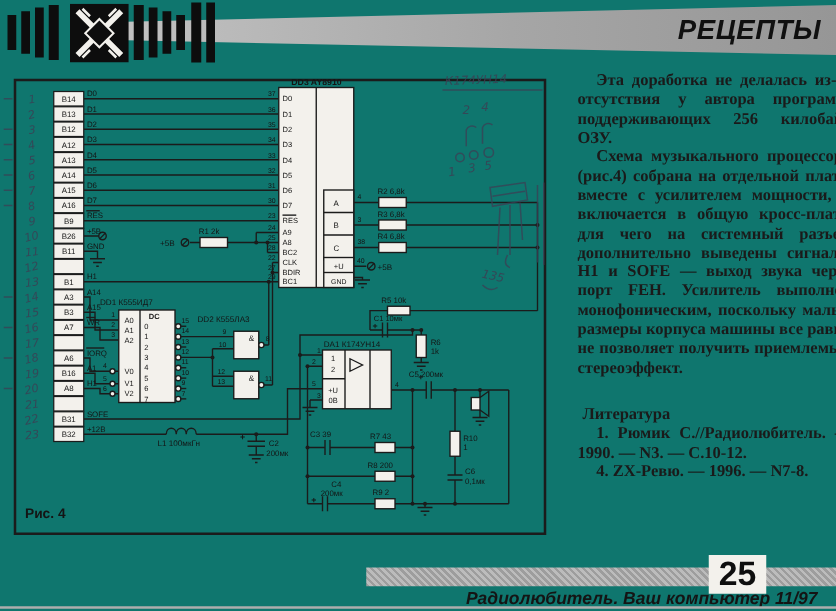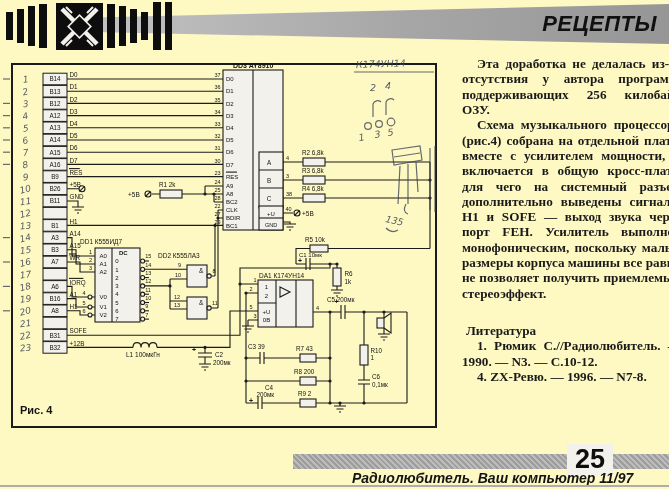--- a/index.html
+++ b/index.html
@@ -1,16 +1,16 @@
 <!DOCTYPE html>
 <html><head>
 <meta charset="utf-8">
 <style>
   html,body{margin:0;padding:0;background:#888;}
-  .page{position:relative;width:669px;height:489px;background:#fef9c3;overflow:hidden;
+  .page{position:relative;width:669px;height:489px;background:#0f766e;overflow:hidden;
         font-family:"Liberation Sans",sans-serif;}
   
   .hdr{position:absolute;left:0;top:0;width:669px;height:56px;}
   .band{position:absolute;left:92px;top:4px;width:577px;height:40px;
         background:linear-gradient(90deg,#c2c2c2,#a6a6a6 55%,#969696);
         clip-path:polygon(0 34%,100% 0,100% 100%,0 70%);}
   .band-title{position:absolute;right:12px;top:7px;font-style:italic;font-weight:900;
         font-size:22px;letter-spacing:.5px;color:#101010;}
   .bar{position:absolute;top:6px;background:#0d0d0d;}
   .emblem{position:absolute;left:56px;top:3px;}
@@ -33,21 +33,21 @@
   .cap{font:700 11px "Liberation Sans",sans-serif;fill:#141414;}
   .plus{font:700 7px "Liberation Sans",sans-serif;fill:#141414;}
   .pen{stroke:#3b4054;stroke-width:1.2;fill:none;opacity:.78;}
   .hnum{font:italic 9px "DejaVu Sans",sans-serif;fill:#3b4054;opacity:.85;}
   .hbig{font:italic 9.5px "DejaVu Sans",sans-serif;fill:#3b4054;opacity:.85;}
   
   .fbar{position:absolute;left:293px;top:454px;width:376px;height:15px;
         background:repeating-linear-gradient(45deg,#9d9d9d 0 2px,#bcbcbc 2px 4px);}
   .fnum{position:absolute;left:567px;top:444px;width:46px;text-align:center;
         font:800 27px "Liberation Sans",sans-serif;color:#0e0e0e;background:#f3f1ec;}
-  .fjournal{position:absolute;left:352px;top:470px;width:316px;text-align:left;
+  .fjournal{position:absolute;left:338px;top:470px;width:316px;text-align:right;
         font:700 italic 14px "Liberation Sans",sans-serif;color:#141414;}
   .bline{position:absolute;left:0;top:485px;width:669px;height:2px;background:#adadad;}
 </style>
 </head>
 <body>
 
 <div class="page">
 
   <div class="hdr">
     <div class="band">

